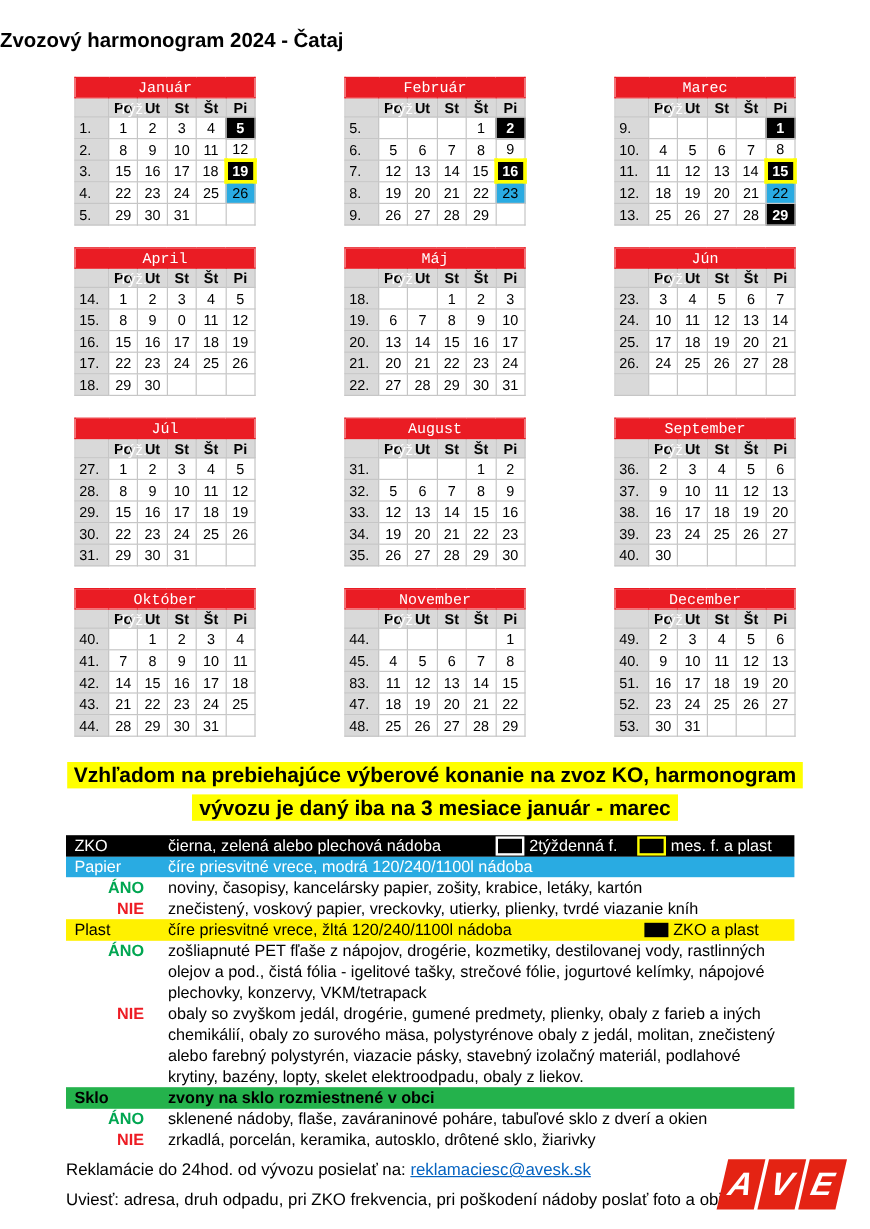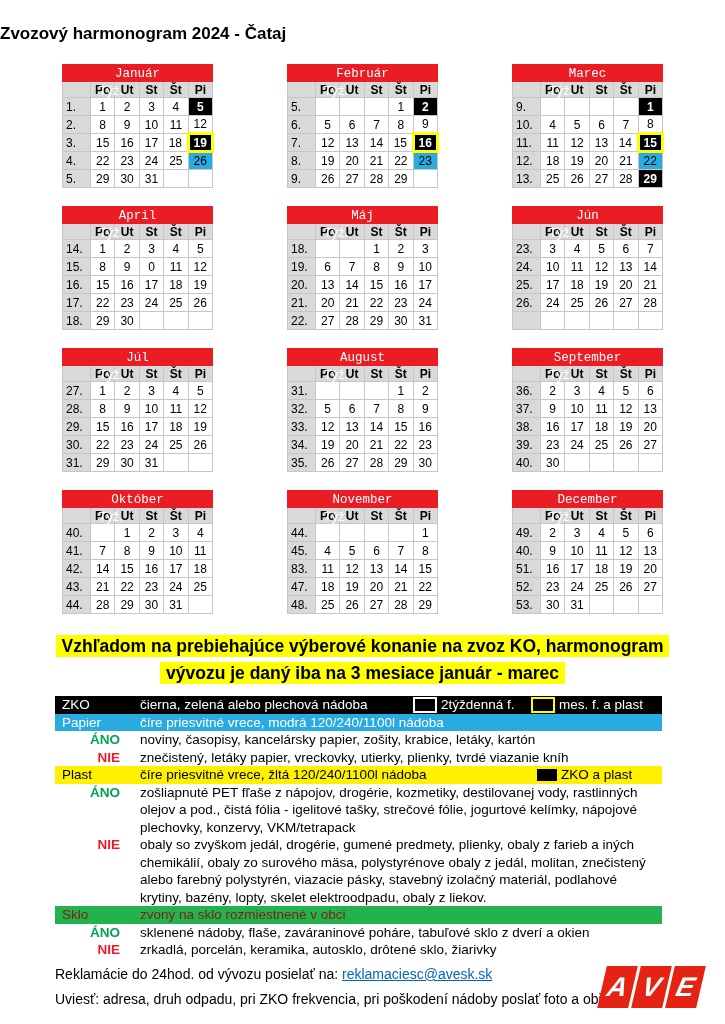--- a/index.html
+++ b/index.html
@@ -28,21 +28,21 @@
           font-weight:bold;font-size:17.5px;line-height:27px;}
   .notice span{background:#FFFF00;padding:1px 6px;}
   
   .legend{position:absolute;top:696px;left:55px;width:607px;font-size:13.5px;}
   .lg-row{position:relative;display:flex;line-height:17.5px;min-height:17.5px;}
   .lg-label{flex:0 0 85px;width:85px;padding-left:7px;box-sizing:border-box;}
   .lg-desc{flex:1;}
   .lg-zko{background:#000;color:#fff;}
   .lg-papier{background:#29ABE2;color:#fff;}
   .lg-plast{background:#FFF100;color:#000;}
-  .lg-sklo{background:#24B24C;color:#7f1d1d;}
+  .lg-sklo{background:#24B24C;color:#000000;font-weight:bold;}
   .lg-ano .lg-label{color:#00A651;font-weight:bold;text-align:right;padding-right:20px;}
   .lg-nie .lg-label{color:#ED1C24;font-weight:bold;text-align:right;padding-right:20px;}
   .lg-item{position:absolute;top:0;height:100%;display:flex;align-items:center;gap:4px;}
   .sw{display:inline-block;width:20px;height:12px;background:#000;box-sizing:content-box;}
   .sw-2w{border:2px solid #fff;}
   .sw-mes{border:2px solid #FFFF00;}
   .ig-2w{left:358px;}
   .ig-mes{left:476px;}
   .ig-plain{left:482px;}
   
@@ -839,21 +839,21 @@
       <div class="lg-row lg-papier">
         <span class="lg-label">Papier</span>
         <span class="lg-desc">číre priesvitné vrece, modrá 120/240/1100l nádoba</span>
       </div>
       <div class="lg-row lg-ano">
         <span class="lg-label">ÁNO</span>
         <span class="lg-desc">noviny, časopisy, kancelársky papier, zošity, krabice, letáky, kartón</span>
       </div>
       <div class="lg-row lg-nie">
         <span class="lg-label">NIE</span>
-        <span class="lg-desc">znečistený, letáky papier, vreckovky, utierky, plienky, tvrdé viazanie kníh</span>
+        <span class="lg-desc">znečistený, voskový papier, vreckovky, utierky, plienky, tvrdé viazanie kníh</span>
       </div>
       <div class="lg-row lg-plast">
         <span class="lg-label">Plast</span>
         <span class="lg-desc">číre priesvitné vrece, žltá 120/240/1100l nádoba</span>
         <span class="lg-item ig-plain">
           <span class="sw sw-plain"></span>
           <span>ZKO a plast</span>
         </span>
       </div>
       <div class="lg-row lg-ano">

